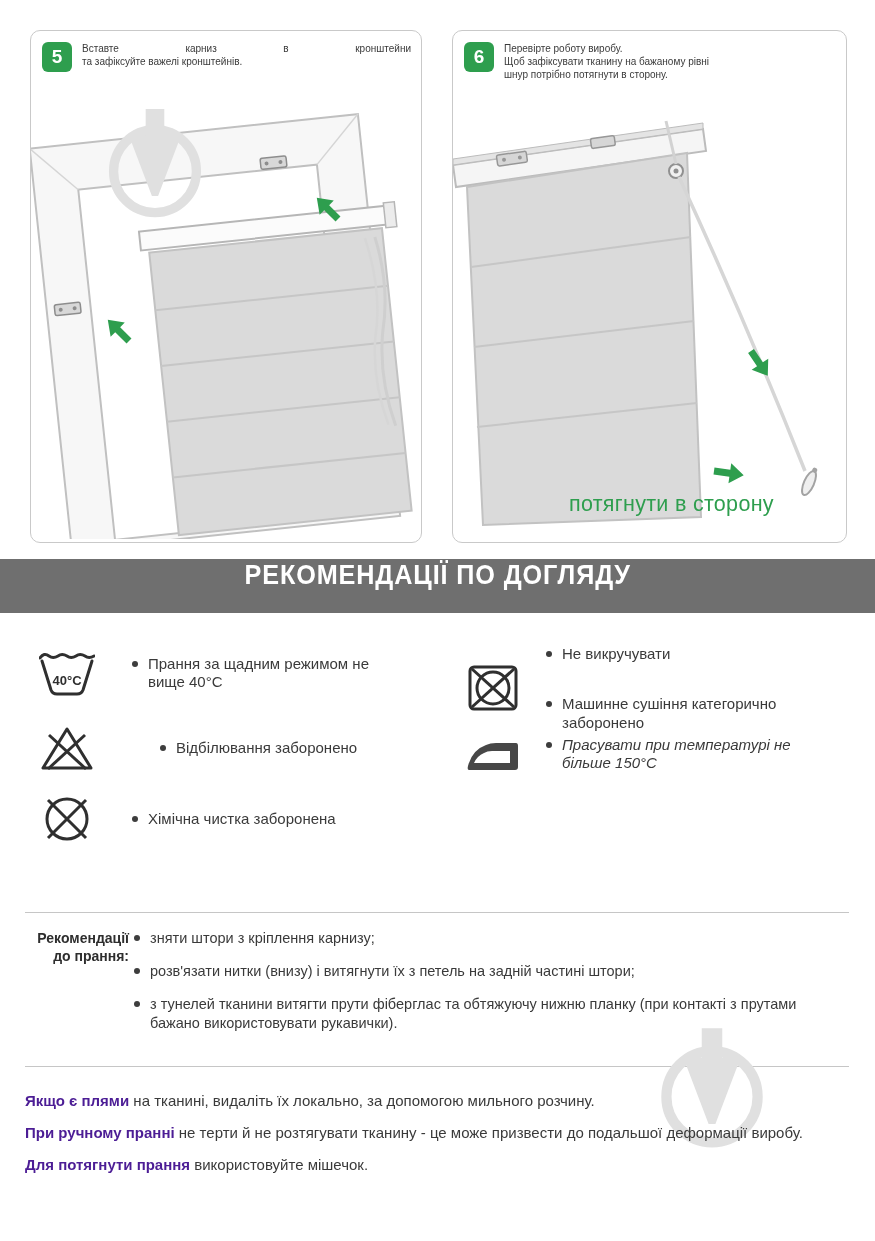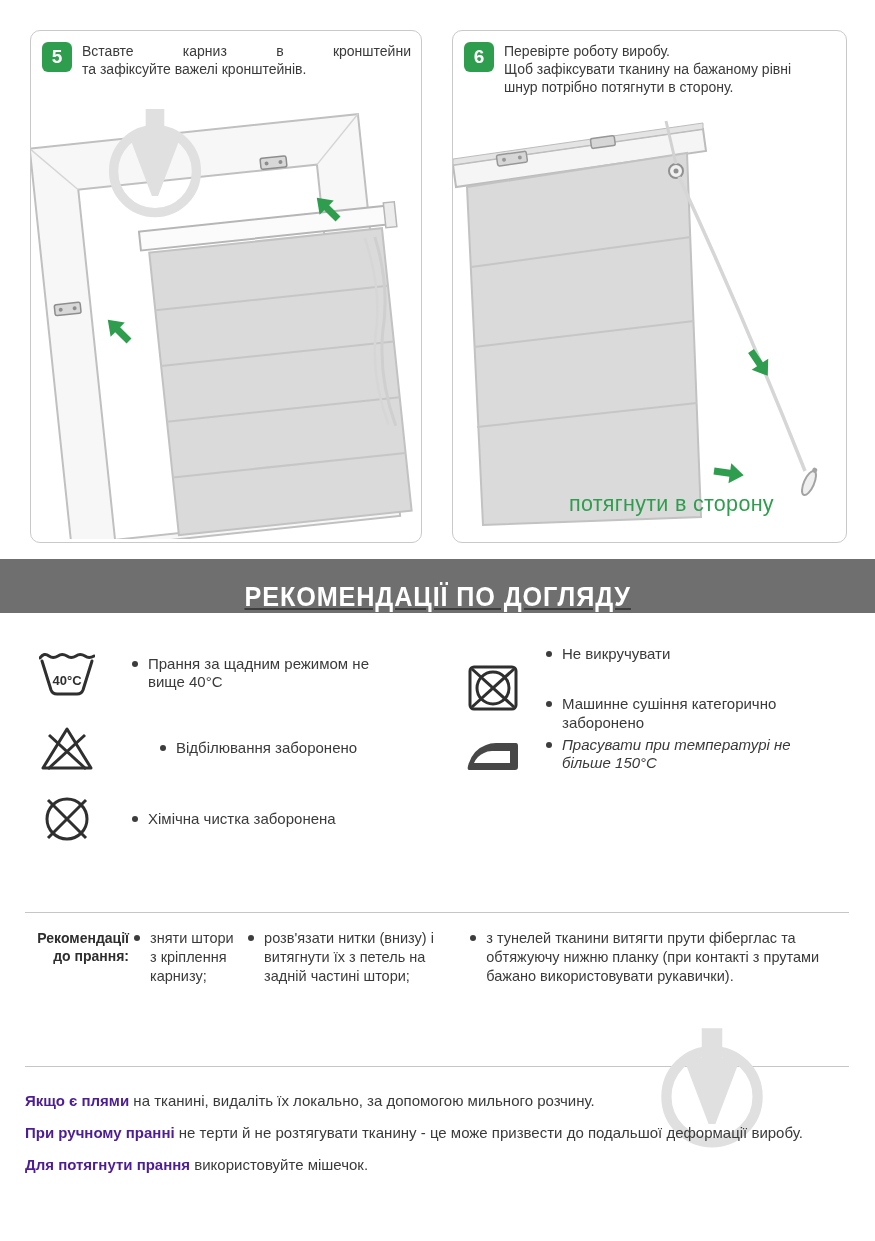--- a/index.html
+++ b/index.html
@@ -12,35 +12,35 @@
     position:absolute;top:30px;height:511px;background:#fff;
     border:1.5px solid #c9c9c9;border-radius:10px;overflow:hidden;
   }
   #panel5{left:30px;width:390px;}
   #panel6{left:452px;width:393px;}
   .step-head{position:absolute;left:11px;top:11px;right:10px;display:flex;gap:10px;align-items:flex-start;}
   .badge{
     flex:0 0 30px;height:30px;border-radius:6px;background:#2E9E4E;color:#fff;
     font-weight:bold;font-size:19px;display:flex;align-items:center;justify-content:center;
   }
-  .step-text{font-size:14px;line-height:1.28;color:#3a3a3a;width:100%;padding-top:1px;}
+  .step-text{font-size:10px;line-height:1.28;color:#3a3a3a;width:100%;padding-top:1px;}
   .jline{text-align:justify;text-align-last:justify;}
   .illu{position:absolute;left:0;top:76px;width:390px;height:432px;}
   #panel6 .illu{top:84px;height:430px;}
   .caption6{
     position:absolute;left:116px;top:461px;font-size:21.5px;font-weight:normal;
     color:#2E9E4E;letter-spacing:.3px;white-space:nowrap;z-index:3;
   }
   .watermark{position:absolute;z-index:2;}
   #wm1{left:72px;top:76px;width:104px;height:118px;}
   #wm2{left:655px;top:1026px;width:114px;height:130px;z-index:1;}
   
   .banner{
     position:absolute;left:0;top:559px;width:875px;height:54px;background:#6F6F6F;
-    display:flex;align-items:flex-end;justify-content:center;text-decoration:underline;
+    display:flex;align-items:flex-start;justify-content:center;
   }
   .banner-text{color:#fff;font-size:28px;font-weight:bold;letter-spacing:1px;transform:scaleX(.9);white-space:nowrap;}
   
   .care-item{position:absolute;display:flex;align-items:center;}
   .icon-box{width:58px;display:flex;justify-content:center;flex:0 0 58px;}
   .bullets{display:flex;flex-direction:column;gap:3px;}
   .col-left .bullets{margin-left:36px;width:248px;}
   .col-right .bullets{margin-left:24px;width:252px;gap:32px;}
   .bullet{display:flex;align-items:flex-start;font-size:15px;line-height:1.22;color:#3a3a3a;}
   .dot{flex:0 0 6px;width:6px;height:6px;border-radius:50%;background:#3d3d3d;margin:6px 10px 0 0;}
@@ -50,21 +50,21 @@
   #care-r1{left:464px;top:645px;}
   #care-r2{left:464px;top:733px;font-style:italic;}
   
   .hr{position:absolute;left:25px;width:824px;height:1px;background:#c6c6c6;}
   #hr1{top:912px;} #hr2{top:1066px;}
   
   .wash-label{
     position:absolute;left:25px;top:930px;width:104px;text-align:right;
     font-weight:bold;font-size:14px;line-height:1.25;color:#2e2e2e;
   }
-  .wash-bullets{position:absolute;left:134px;top:929px;width:716px;display:flex;flex-direction:row;gap:14px;}
+  .wash-bullets{position:absolute;left:134px;top:929px;width:716px;display:flex;flex-direction:column;gap:14px;}
   .wash-bullets .bullet{font-size:14.5px;line-height:1.3;}
   
   .notes{position:absolute;left:25px;top:1092px;width:828px;z-index:2;}
   .note{font-size:15px;line-height:1.25;margin-bottom:13px;color:#3a3a3a;}
   .note b{font-weight:bold;color:#4c1d95;}
 </style>
 </head>
 <body>
 
 <div class="panel" id="panel5">

